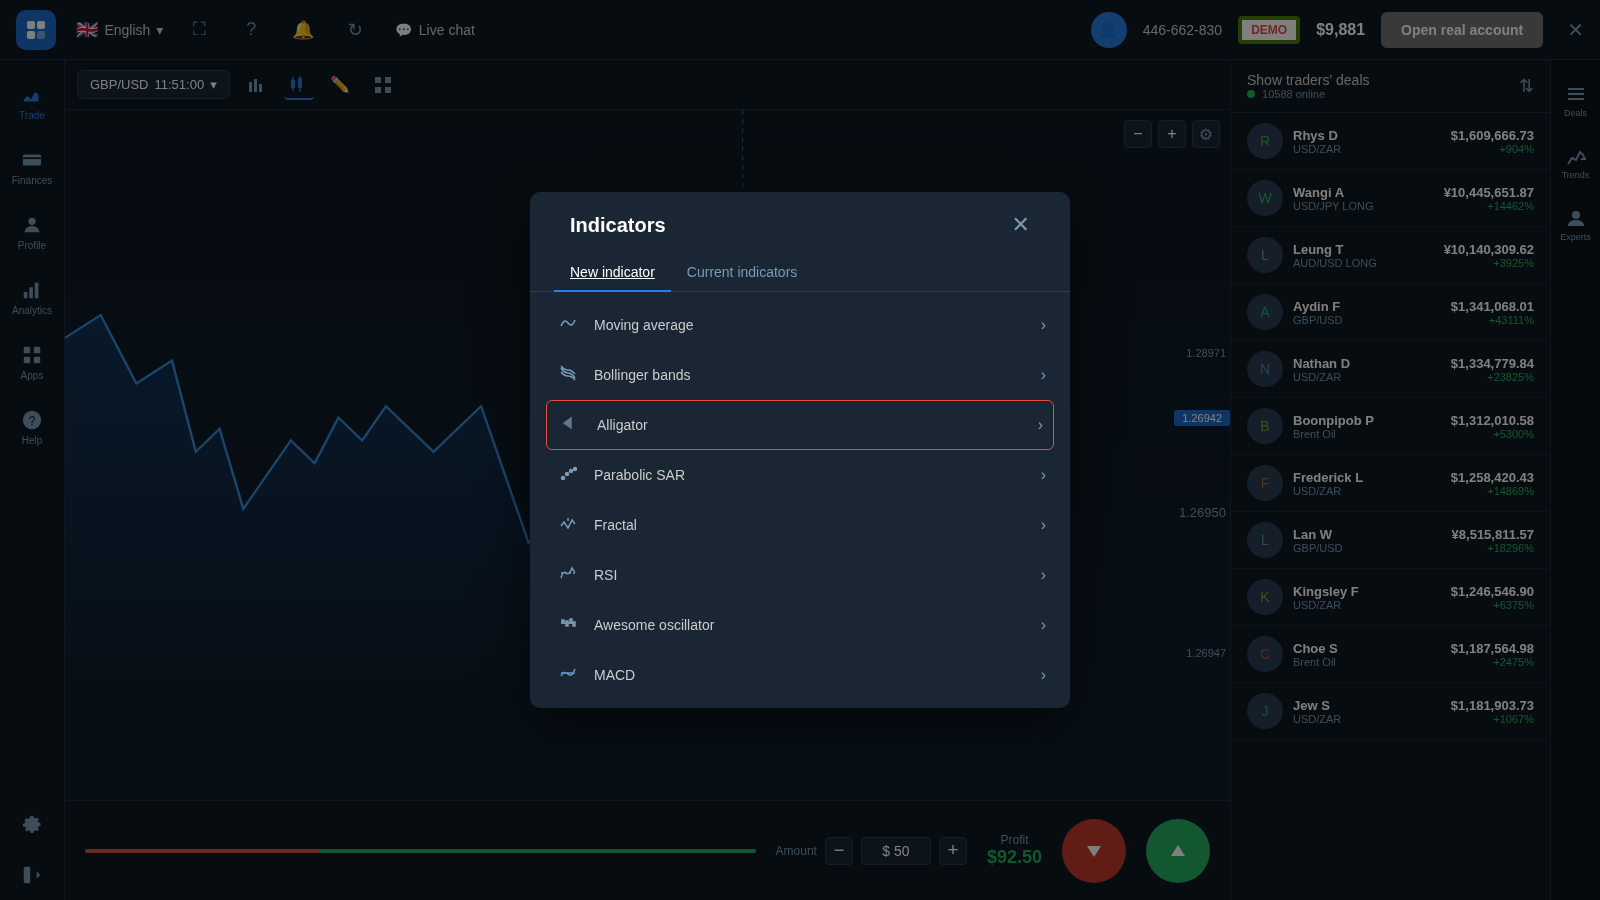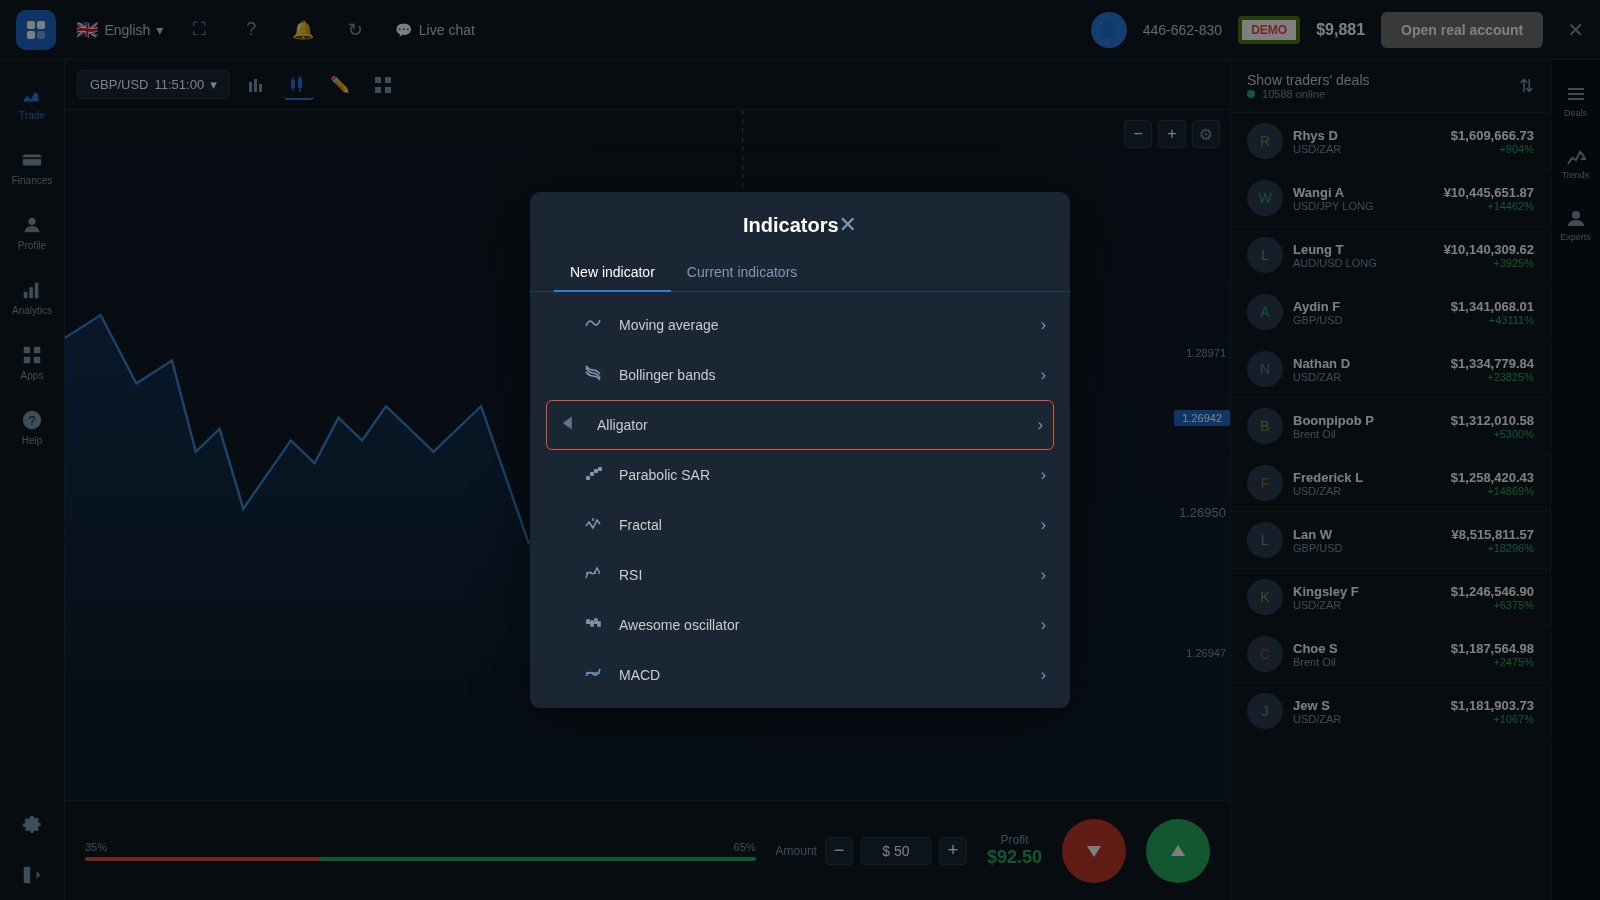--- a/index.html
+++ b/index.html
@@ -238,47 +238,46 @@
     }
     .indicators-modal {
       background: #1a2634;
       border-radius: 10px;
       width: 540px;
       min-height: 400px;
       box-shadow: 0 20px 60px rgba(0,0,0,0.5);
       overflow: hidden;
     }
     .modal-header {
-      display: flex; align-items: center; justify-content: center;
+      display: flex; align-items: center; justify-content: space-between;
       padding: 20px 40px 0;
     }
     .modal-title { font-size: 20px; font-weight: bold; color: #fff; }
     .modal-close { color: #7a9bb5; font-size: 22px; cursor: pointer; }
     .modal-tabs {
       display: flex; gap: 0;
       padding: 0 24px;
       margin-top: 16px;
       border-bottom: 1px solid #2a3d52;
     }
     .modal-tab {
       padding: 10px 16px;
       font-size: 14px; color: #7a9bb5; cursor: pointer;
       border-bottom: 2px solid transparent;
       margin-bottom: -1px;
     }
-    .modal-tab.active { color: #fff; border-bottom-color: #2a7de1; }
+    .modal-tab.active { color: #fff; border-bottom-color: #2a7de1; text-decoration: underline; }
     .modal-list { padding: 8px 0; }
     .modal-item {
       display: flex; align-items: center;
       padding: 14px 24px;
       cursor: pointer;
       color: #ccc;
       font-size: 14px;
       transition: background 0.15s;
-      margin-left: 25px;
     }
     .modal-item.highlighted {
       background: transparent;
       border: 1px solid #e74c3c;
       margin: 0 16px;
       border-radius: 6px;
       padding: 13px 10px;
     }
     .modal-item-icon {
       width: 28px; text-align: center; margin-right: 12px; color: #7a9bb5; font-size: 16px;
@@ -442,24 +441,20 @@
 
       <div style="position:absolute; right:10px; top:10px; display:flex; gap:6px;">
         <div style="width:28px;height:28px;background:#1a2634;border:1px solid #2a3d52;border-radius:4px;display:flex;align-items:center;justify-content:center;cursor:pointer;font-size:16px;color:#fff;">−</div>
         <div style="width:28px;height:28px;background:#1a2634;border:1px solid #2a3d52;border-radius:4px;display:flex;align-items:center;justify-content:center;cursor:pointer;font-size:16px;color:#fff;">+</div>
         <div style="width:28px;height:28px;background:#1a2634;border:1px solid #2a3d52;border-radius:4px;display:flex;align-items:center;justify-content:center;cursor:pointer;font-size:16px;color:#7a9bb5;">⚙</div>
       </div>
     </div>
 
     <div class="trade-bottom">
       <div class="trade-slider-area">
-        <div class="trade-slider-labels">
-          <span>35%</span>
-          <span>65%</span>
-        </div>
         <div class="trade-slider"></div>
       </div>
       <div class="amount-control">
         <span class="amount-label">Amount</span>
         <div class="amount-btn">−</div>
         <div class="amount-val">$ 50</div>
         <div class="amount-btn">+</div>
       </div>
       <div class="profit-display">
         <div class="profit-label">Profit</div>

